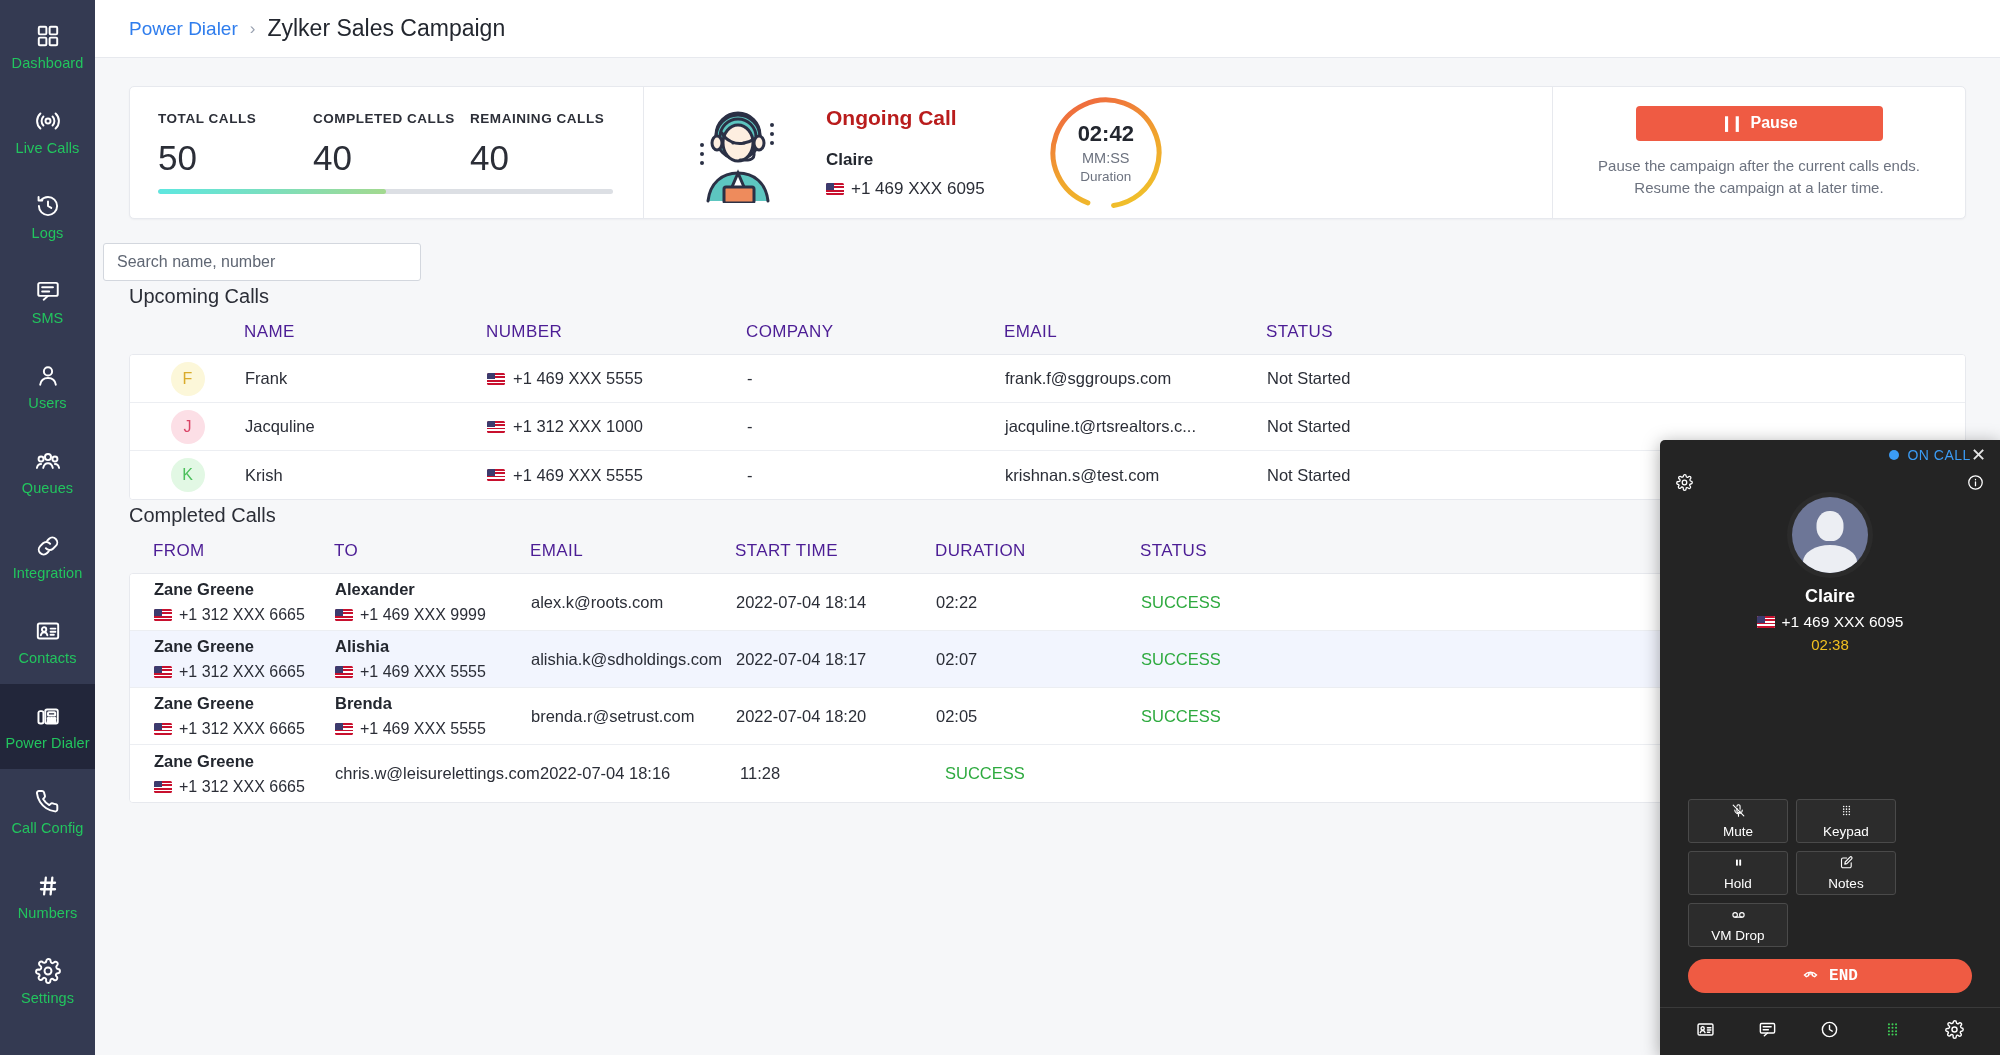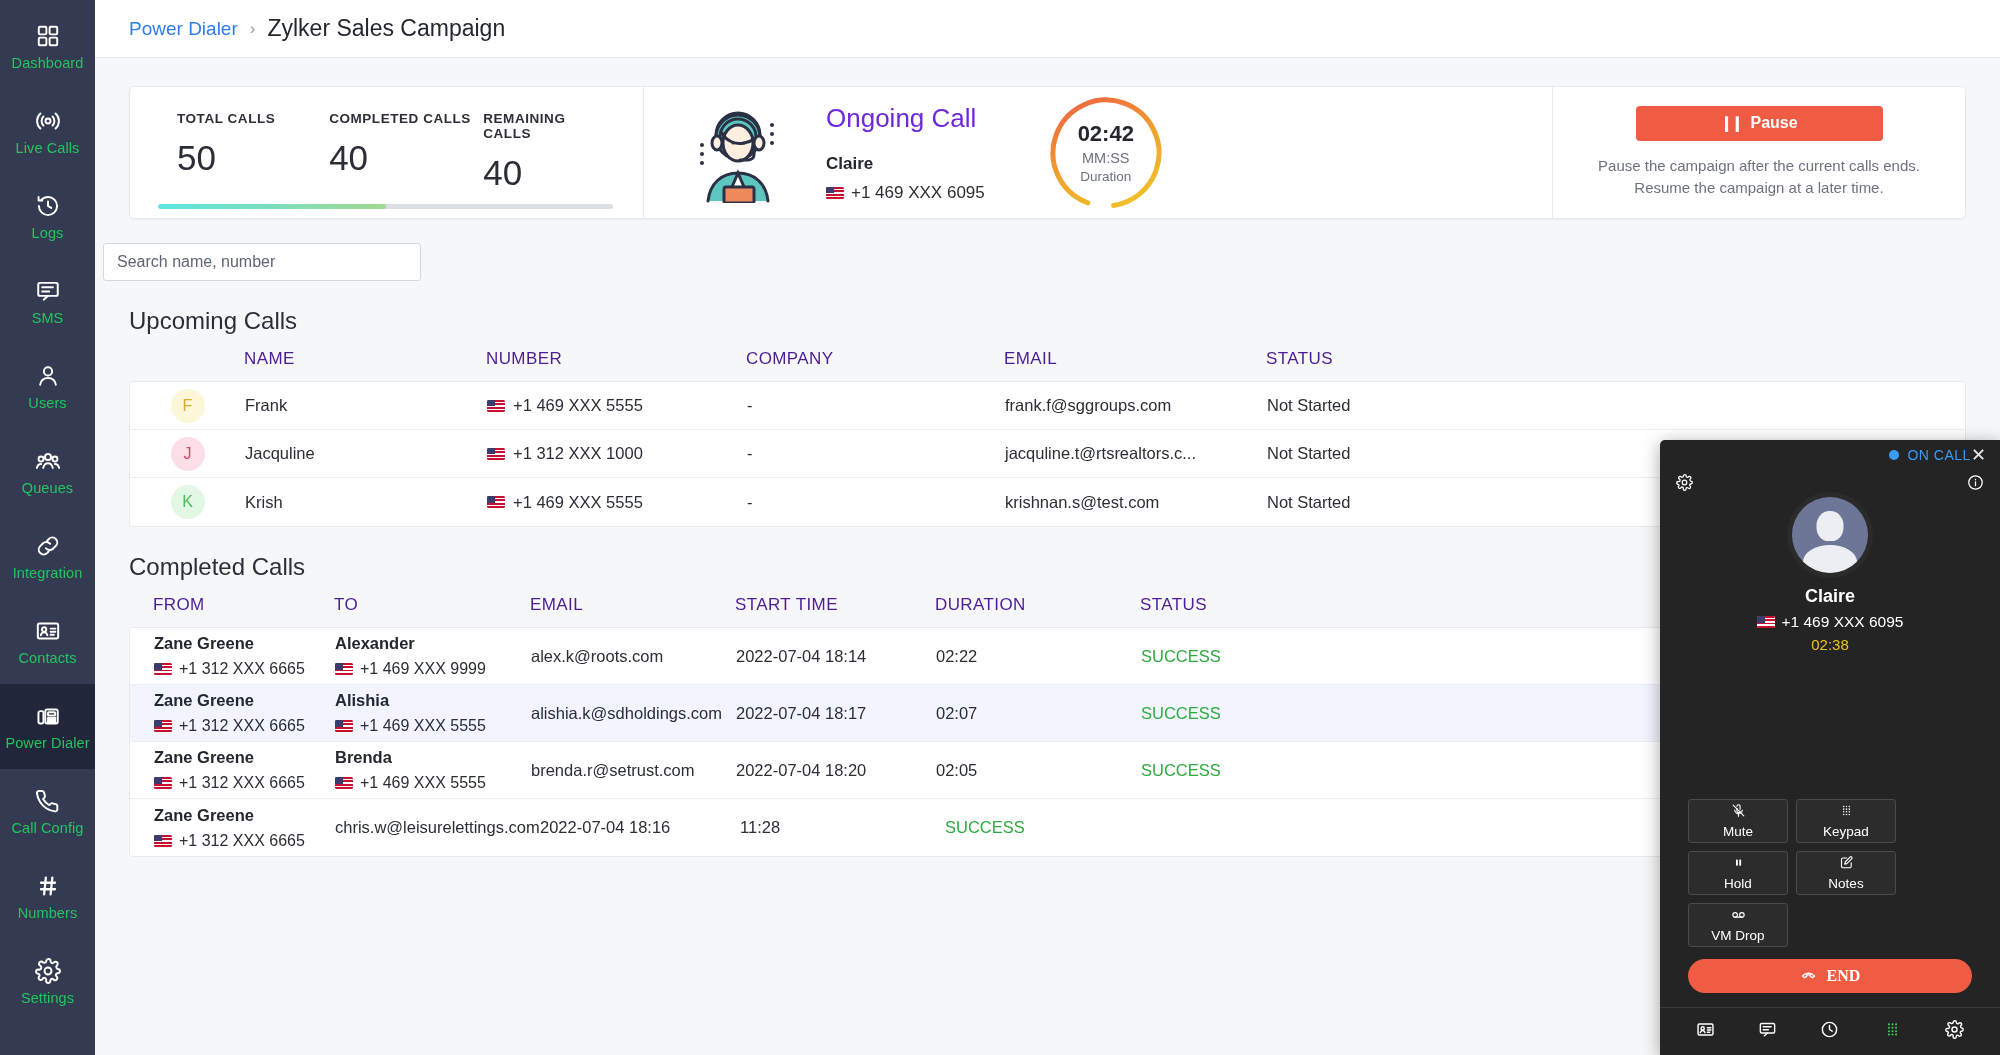--- a/index.html
+++ b/index.html
@@ -48,33 +48,33 @@
   .content { flex: 1 1 auto; padding: 28px 0 0 0; overflow: hidden; position: relative; }
 
   
   .sumcard {
     margin: 0 34px 0 34px;
     background: #fff; border: 1px solid #e7e9ee; border-radius: 5px;
     height: 133px; display: flex; align-items: stretch;
     box-shadow: 0 1px 2px rgba(20,30,60,.04);
   }
   .sum-stats { flex: 0 0 513px; padding: 24px 28px 0 28px; }
-  .stat-row { display: flex; margin-left: 19px; }
+  .stat-row { display: flex; }
   .stat { }
   .stat:nth-child(1) { width: 155px; }
   .stat:nth-child(2) { width: 157px; }
   .stat-label { font-size: 13.5px; font-weight: bold; color: #2c2f38; letter-spacing: .55px; }
   .stat-value { font-size: 35px; color: #2b2e37; margin-top: 12px; font-weight: 400; }
   .progress-wrap { margin-top: 11px; height: 5px; width: 455px; background: #dcdfe4; border-radius: 4px; overflow: hidden; }
   .progress-fill { height: 5px; border-radius: 4px; background: linear-gradient(90deg,#5ee7e0 0%, #78dfc1 45%, #a3d98f 100%); }
 
   .sum-call { flex: 1 1 auto; border-left: 1px solid #e7e9ee; display: flex; align-items: center; padding-left: 42px; gap: 36px; }
   .agent-art { width: 104px; height: 100px; flex: 0 0 104px; }
   .ongoing-block { }
-  .ongoing-title { font-size: 26px; color: #6d28d9; }
+  .ongoing-title { font-size: 21px; color: #b91c1c; font-weight: bold; }
   .ongoing-name { font-size: 17px; font-weight: bold; color: #23272f; margin-top: 20px; }
   .ongoing-num { font-size: 17px; color: #2b2e37; margin-top: 9px; display: flex; align-items: center; gap: 7px; }
 
   .ring-wrap { width: 118px; height: 118px; position: relative; margin-left: 26px; flex: 0 0 118px; }
   .ring-wrap svg { position: absolute; inset: 0; }
   .ring-text { position: absolute; inset: 0; display: flex; flex-direction: column; align-items: center; justify-content: center; gap: 3px; }
   .ring-time { font-size: 22px; font-weight: bold; color: #23272f; }
   .ring-fmt { font-size: 14.5px; color: #6c727f; }
   .ring-cap { font-size: 13.5px; color: #6c727f; }
 
@@ -89,21 +89,21 @@
 
   
   .search-row { display: flex; padding: 24px 34px 0 8px; }
   .search-box {
     width: 318px; height: 38px; border: 1px solid #d3d7de; border-radius: 3px; background: #fff;
     font-size: 16px; color: #2b2e37; padding: 0 13px; font-family: inherit; outline: none;
   }
   .search-box::placeholder { color: #5f6673; }
 
   
-  .sect-title { font-size: 24px; color: #2b2e37; margin: 26px 0 0 34px; }
+  .sect-title { font-size: 20px; color: #2b2e37; margin: 4px 0 0 34px; }
   .tbl { margin: 0 34px 0 34px; }
   .thead { display: flex; padding: 14px 0 12px 0; }
   .th { font-size: 17px; color: #4c1d95; letter-spacing: .4px; font-weight: normal; }
   .tbody { background: #fff; border: 1px solid #e7e9ee; border-radius: 4px; overflow: hidden; }
   .trow { display: flex; align-items: center; border-bottom: 1px solid #eceef2; background: #fff; }
   .trow:last-child { border-bottom: none; }
   .trow.alt { background: #f2f5fe; }
   .td { font-size: 16.5px; color: #2b2e37; display: flex; align-items: center; }
 
   
@@ -162,21 +162,21 @@
   .w-grid { display: flex; flex-wrap: wrap; gap: 8px; }
   .w-btn {
     width: 100px; height: 44px; border: 1px solid #4a4a4a; border-radius: 3px;
     background: #2c2c2c; color: #fff; display: flex; flex-direction: column;
     align-items: center; justify-content: center; gap: 3px; cursor: pointer;
     font-size: 13.5px; font-family: inherit;
   }
   .w-btn svg { width: 15px; height: 15px; }
   .w-end {
     margin-top: 12px; width: 100%; height: 34px; border: none; border-radius: 17px;
-    background: #ef5b43; color: #fff; font-size: 16px; font-weight: bold; font-family: Liberation Serif, serif;
+    background: #ef5b43; color: #fff; font-size: 16px; font-weight: bold; font-family: Liberation Mono, monospace;
     display: flex; align-items: center; justify-content: center; gap: 10px; cursor: pointer;
   }
   .w-bottombar { margin-top: 14px; height: 48px; border-top: 1px solid #3a3a3a; display: flex; align-items: center; justify-content: space-around; padding: 0 14px; }
   .w-bottombar svg { width: 19px; height: 19px; cursor: pointer; }
 </style>
 </head>
 <body>
 
 <div class="app">
 

